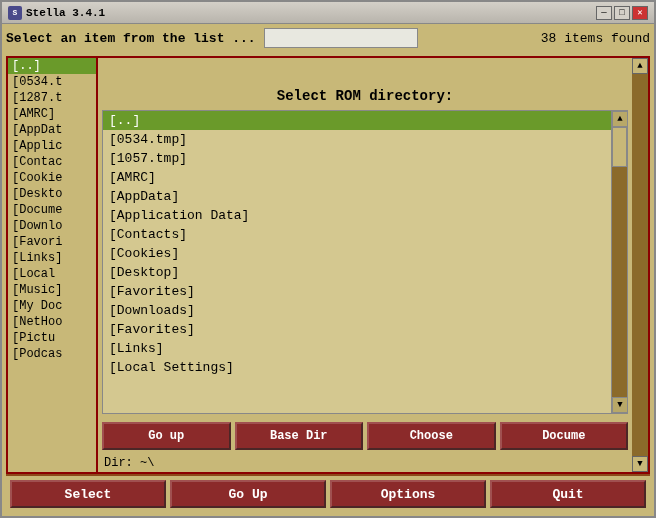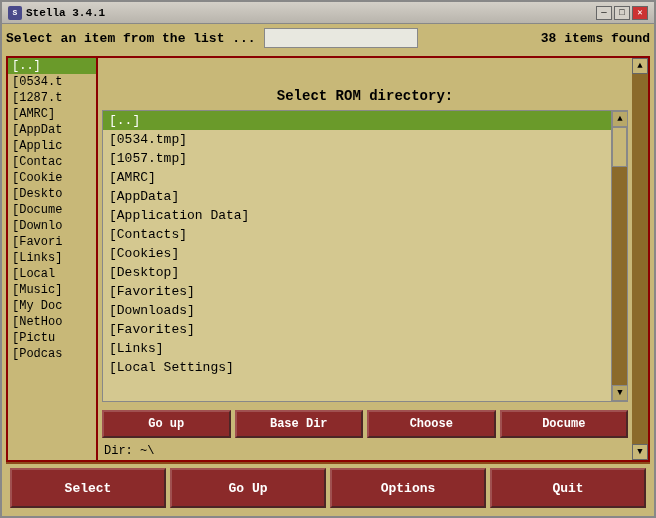--- a/index.html
+++ b/index.html
@@ -87,21 +87,21 @@
       flex: 0 0 120px;
       height: 20px;
       background: #e8e8e0;
       border: 1px solid #888;
       font-family: 'Courier New', monospace;
       font-size: 11px;
       padding: 1px 3px;
     }
     .toolbar-count {
       margin-left: auto;
-      font-weight: bold;
+      font-weight: normal;
       font-size: 13px;
     }
     .list-area {
       flex: 1;
       display: flex;
       border: 2px solid #8b0000;
       background: #c8b878;
       overflow: hidden;
     }
     .left-list {
@@ -242,21 +242,21 @@
     }
     .bottom-bar {
       display: flex;
       gap: 4px;
       padding: 4px;
       background: #c8b878;
       border-top: 2px solid #8b4a1a;
     }
     .bottom-btn {
       flex: 1;
-      height: 40px;
+      height: 28px;
       background: #8b2a2a;
       color: #fff;
       border: 2px outset #a05050;
       font-family: 'Courier New', monospace;
       font-size: 13px;
       font-weight: bold;
       cursor: pointer;
       display: flex;
       align-items: center;
       justify-content: center;

